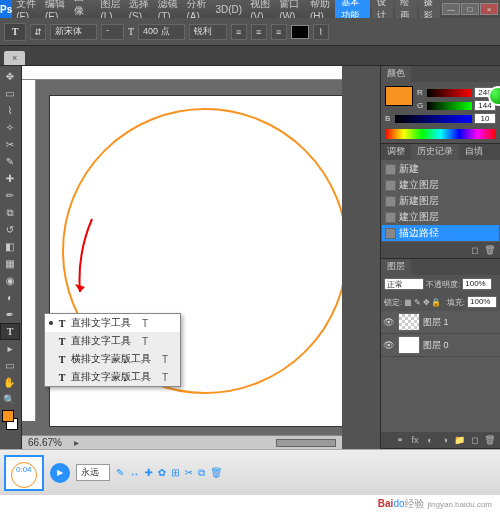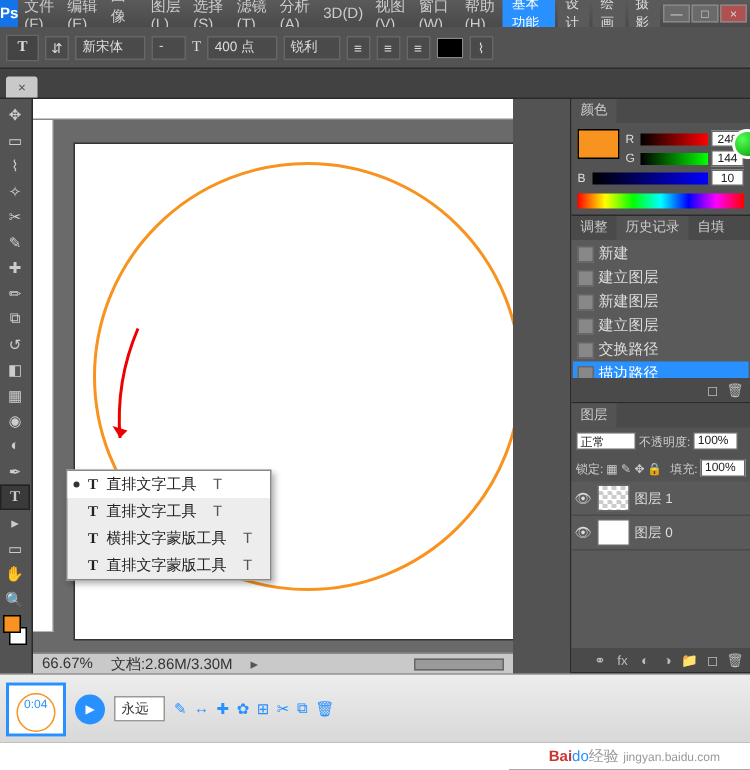--- a/index.html
+++ b/index.html
@@ -84,21 +84,21 @@
 
 .bottombar { height:46px; background:linear-gradient(#ededed,#d8d8d8); border-top:1px solid #aaa; display:flex; align-items:center; padding:4px; gap:6px; position:relative; }
 .bottom-thumb { width:40px; height:36px; background:#fff; border:2px solid #2891ff; position:relative; }
 .bottom-thumb .mini-circle { position:absolute; left:5px; top:5px; width:26px; height:26px; border:1px solid #f7931e; border-radius:50%; }
 .bottom-time { position:absolute; left:10px; bottom:15px; font-size:8px; color:#2891ff; }
 .media-btn { width:16px; height:16px; border-radius:50%; border:2px solid #2891ff; display:flex; align-items:center; justify-content:center; color:#2891ff; font-size:8px; }
 .media-btn.play { background:#2891ff; color:#fff; width:20px; height:20px; }
 .bottom-mode { background:#fff; border:1px solid #999; font-size:9px; padding:1px 10px 1px 4px; color:#333; }
 .bottom-icons { display:flex; gap:5px; color:#2891ff; font-size:10px; }
 
-.watermark { position:absolute; right:20px; bottom:2px; font-size:10px; color:#999; display:flex; align-items:center; gap:3px; }
+.watermark { position:absolute; right:8px; bottom:2px; font-size:10px; color:#999; display:flex; align-items:center; gap:3px; }
 .watermark b { color:#c33; font-weight:bold; }
 </style>
 </head>
 <body>
 
 <div class="app">
 
   <div class="titlebar">
     <div class="ps-logo">Ps</div>
     <span class="menubar-item">文件(F)</span>
@@ -208,21 +208,20 @@
           <div class="flyout-item">
               <span class="dot empty"></span>
               <span class="ico">T</span>
               <span>直排文字蒙版工具</span>
               <span class="key">T</span>
             </div>
         </div>
       </div>
       <div class="canvas-status">
         <span>66.67%</span>
-        <span>文档:2.86M/3.30M</span>
         <span style="color:#555">▸</span>
         <div class="scroll-thumb" style="margin-left:auto"></div>
       </div>
     </div>
 
     <div class="panels">
       <div class="panel">
         <div class="panel-tabs">
             <div class="ptab active">颜色</div>
           </div>
@@ -264,24 +263,20 @@
               <span>建立图层</span>
             </div>
           <div class="hist-item">
               <div class="ico"></div>
               <span>新建图层</span>
             </div>
           <div class="hist-item">
               <div class="ico"></div>
               <span>建立图层</span>
             </div>
-          <div class="hist-item">
-              <div class="ico"></div>
-              <span>交换路径</span>
-            </div>
           <div class="hist-item sel">
               <div class="ico"></div>
               <span>描边路径</span>
             </div>
         </div>
         <div class="panel-foot">
           <div class="ico">◻</div>
           <div class="ico">🗑</div>
         </div>
       </div>

